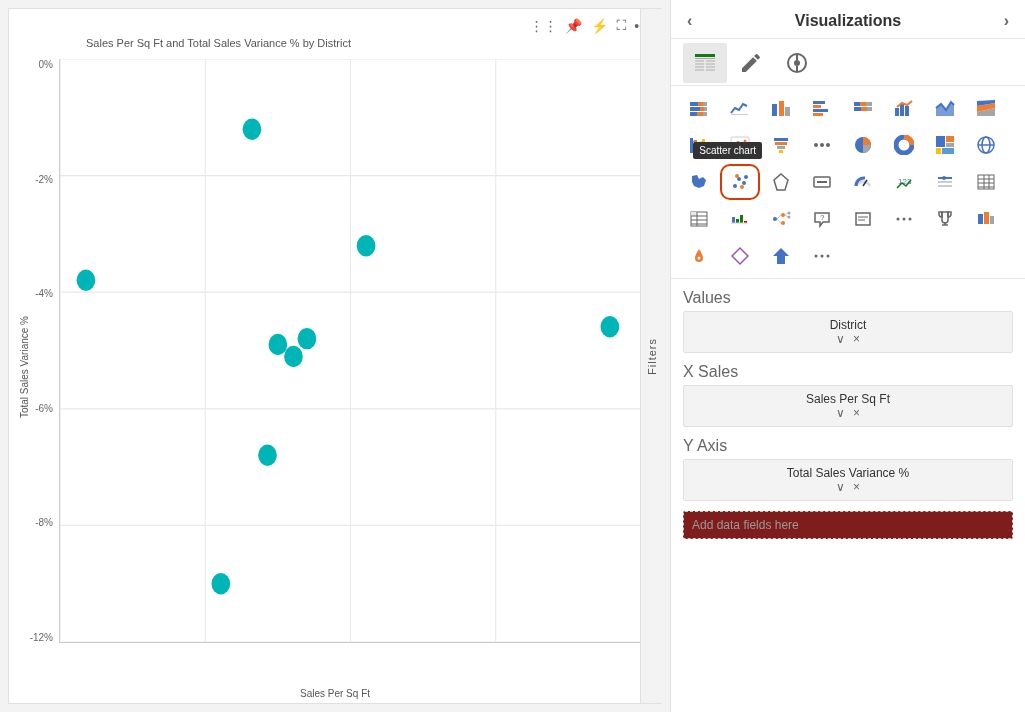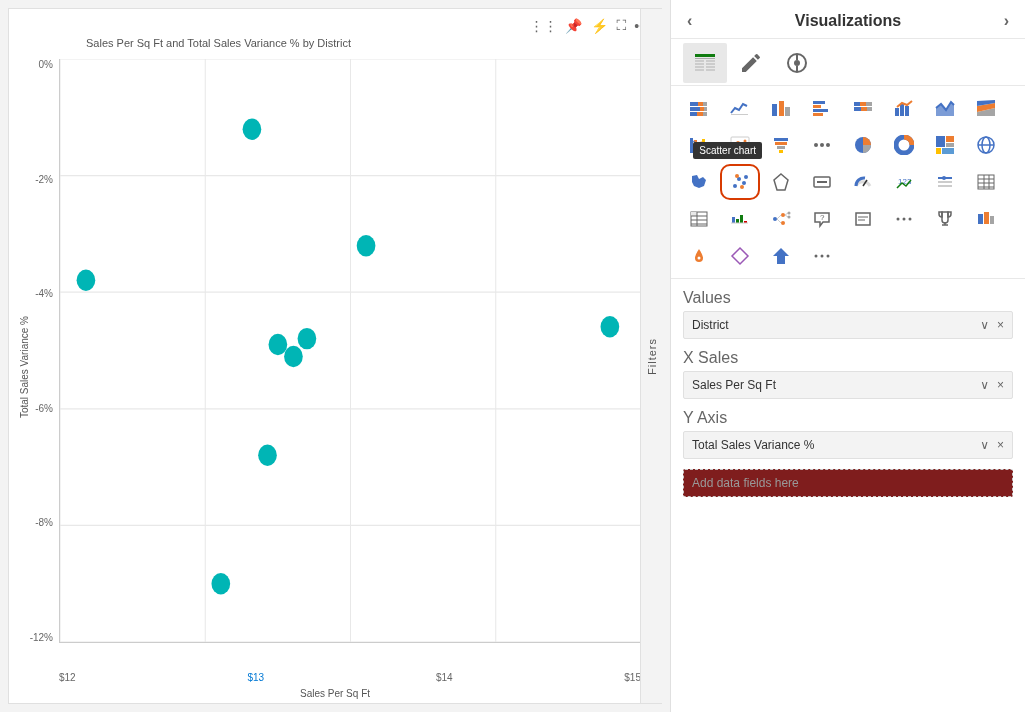--- a/index.html
+++ b/index.html
@@ -222,20 +222,21 @@
     .field-value {
       display: flex;
       align-items: center;
       justify-content: space-between;
       background: #f3f3f3;
       border: 1px solid #e0e0e0;
       padding: 6px 8px;
       border-radius: 2px;
       font-size: 12px;
       color: #333;
+      flex-direction: column;
     }
 
     .field-value-icons {
       display: flex;
       gap: 8px;
       color: #666;
     }
 
     .field-placeholder {
       background: #7f1d1d;
@@ -301,26 +302,20 @@
       <circle cx="238" cy="235" r="9" fill="#00b5b5"></circle>
 
       <circle cx="295" cy="157" r="9" fill="#00b5b5"></circle>
 
       <circle cx="155" cy="441" r="9" fill="#00b5b5"></circle>
 
       <circle cx="530" cy="225" r="9" fill="#00b5b5"></circle>
     </svg>
   </div>
 
-  <div class="x-axis-labels">
-    <span class="x-axis-label">$12</span>
-    <span class="x-axis-label" style="color:#0078d4;">$13</span>
-    <span class="x-axis-label">$14</span>
-    <span class="x-axis-label">$15</span>
-  </div>
 
   <div class="x-axis-title">Sales Per Sq Ft</div>
 
   <div style="position:absolute; right:-1px; top:0; bottom:0; width:22px; display:flex; align-items:center; justify-content:center; background:#f3f3f3; border-left:1px solid #e0e0e0; cursor:pointer; z-index:5;">
     <span style="writing-mode:vertical-lr; transform:rotate(180deg); font-size:11px; color:#555; letter-spacing:1px;">Filters</span>
   </div>
 </div>
 
 <div class="right-panel">
 

